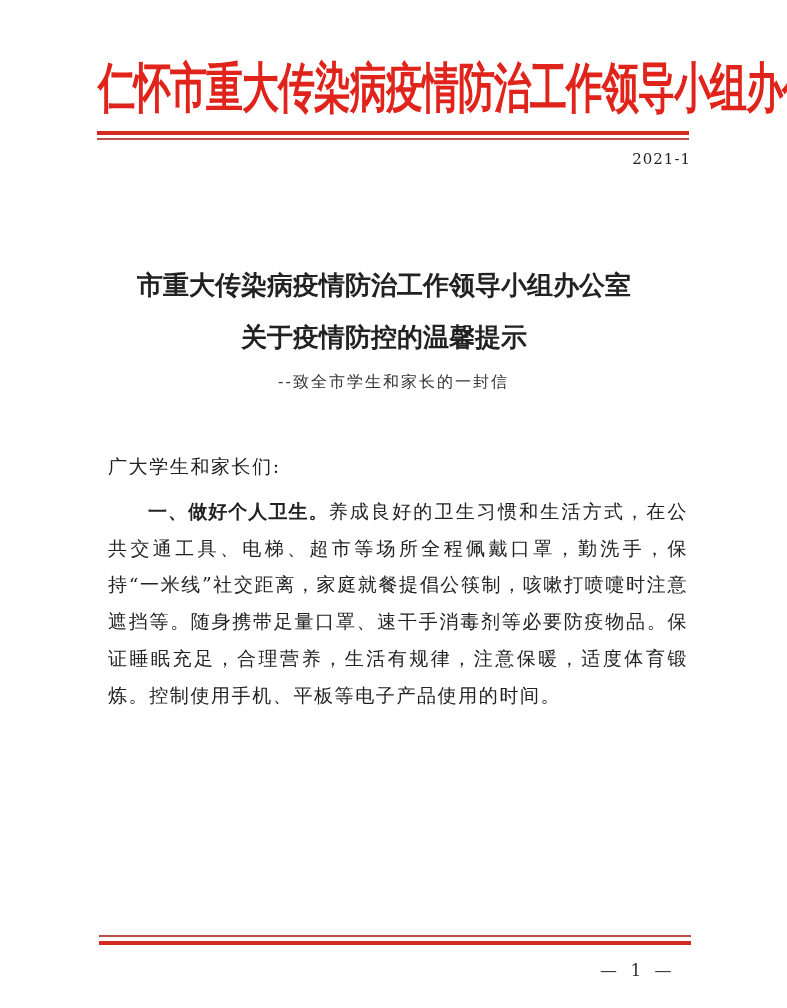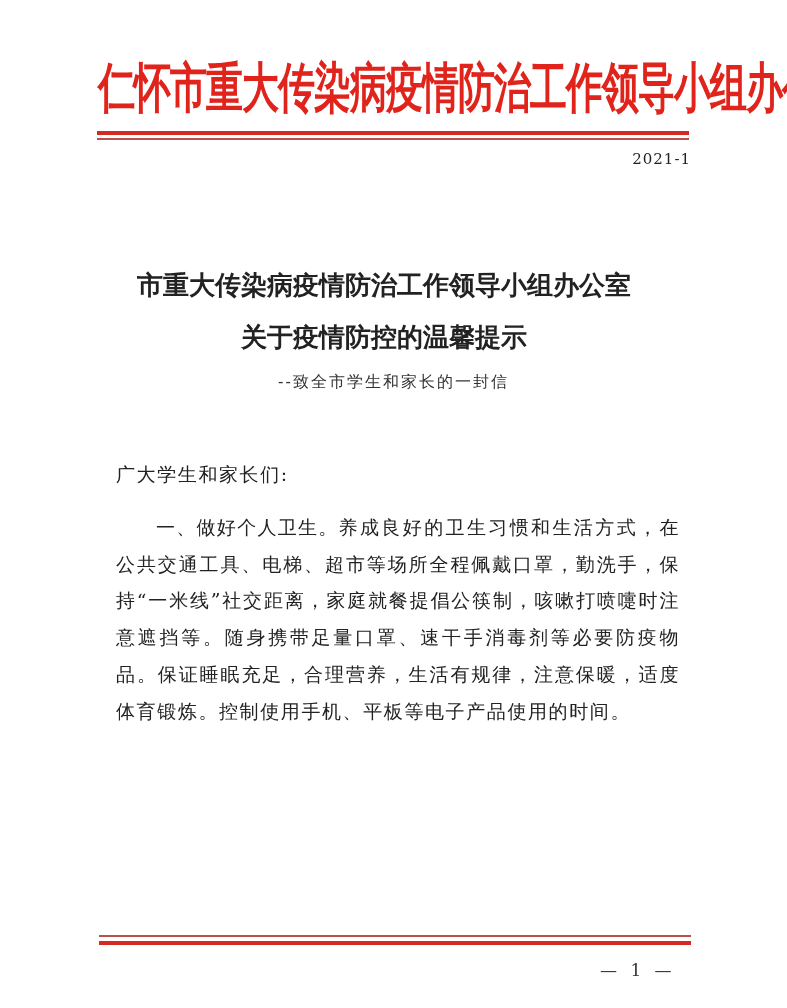--- a/index.html
+++ b/index.html
@@ -13,23 +13,23 @@
   .rule-top-thin { position: absolute; left: 97px; top: 138px; width: 592px; height: 2px; background: #b9504a; }
   .doc-num { position: absolute; right: 96px; top: 150px; font-size: 15px; letter-spacing: 1px; color: #222; }
   .title { position: absolute; left: 0; width: 768px; text-align: center; font-weight: bold;
            font-size: 26px; color: #222; letter-spacing: 0px; white-space: nowrap; }
   .title1 { top: 268px; }
   .title2 { top: 320px; }
   .subtitle { position: absolute; left: 0; width: 787px; top: 372px; text-align: center;
               font-size: 16px; color: #333; letter-spacing: 2px; }
   .body { position: absolute; left: 100px; top: 440px; width: 596px; font-size: 19px; line-height: 36.8px;
           color: #222; letter-spacing: 1.6px; text-align: justify; }
-  .body p { margin: 16px; }
+  .body p { margin: 8px; }
   .indent { text-indent: 40px; }
-  .bold { font-weight: normal; font-family: "DejaVu Sans", sans-serif; letter-spacing: 0.5px; }
+  .bold { font-weight: bold; font-family: "DejaVu Sans", sans-serif; letter-spacing: 0.5px; }
   .rule-bot-thin { position: absolute; left: 99px; top: 935px; width: 592px; height: 2px; background: #b9504a; }
   .rule-bot-thick { position: absolute; left: 99px; top: 941px; width: 592px; height: 4px; background: #d42a22; }
   .page-num { position: absolute; left: 600px; top: 960px; font-size: 17px; color: #333; letter-spacing: 4px; }
 </style>
 </head>
 <body>
 
 <div class="masthead">仁怀市重大传染病疫情防治工作领导小组办公室</div>
 <div class="rule-top-thick"></div>
 <div class="rule-top-thin"></div>

